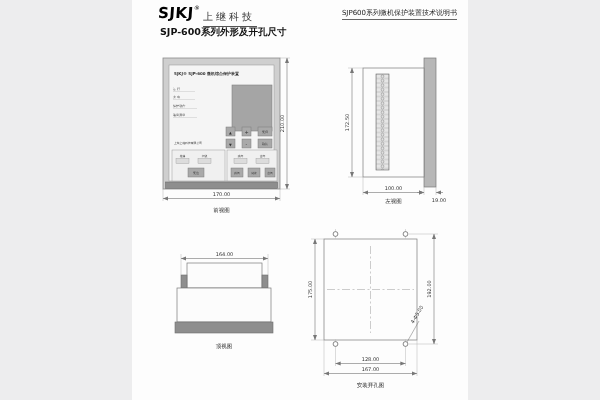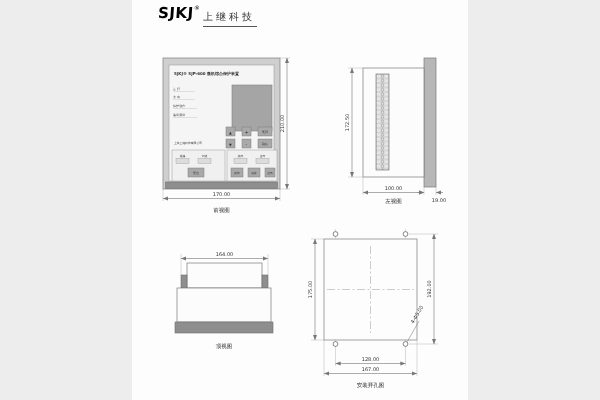--- a/index.html
+++ b/index.html
@@ -34,20 +34,22 @@
   .panel-tiny { font-size:3.1px; fill:#444; }
 </style>
 </head>
 <body>
 
 <div class="canvas">
   <div class="page">
 
     <div class="logo"><span>SJKJ</span><sup>®</sup></div>
     <div class="brand">上继科技</div>
+    <div class="doc-title">SJP600系列微机保护装置技术说明书</div>
+    <h1 class="section-title">SJP-600系列外形及开孔尺寸</h1>
 
     <svg class="v-front" width="150" height="168" viewBox="0 0 150 168">
       <defs>
         <marker id="ah" viewBox="0 0 8 8" refX="7.4" refY="4" markerWidth="8" markerHeight="8" orient="auto-start-reverse">
           <path d="M0,1 L7.6,4 L0,7 z" fill="#777"></path>
         </marker>
         <pattern id="termpat" x="36" y="24" width="13" height="4.5" patternUnits="userSpaceOnUse">
           <rect width="13" height="4.5" fill="#e6e6e6" stroke="#9a9a9a" stroke-width="0.4"></rect>
           <circle cx="6.5" cy="2.25" r="1.4" fill="none" stroke="#777" stroke-width="0.5"></circle>
         </pattern>

